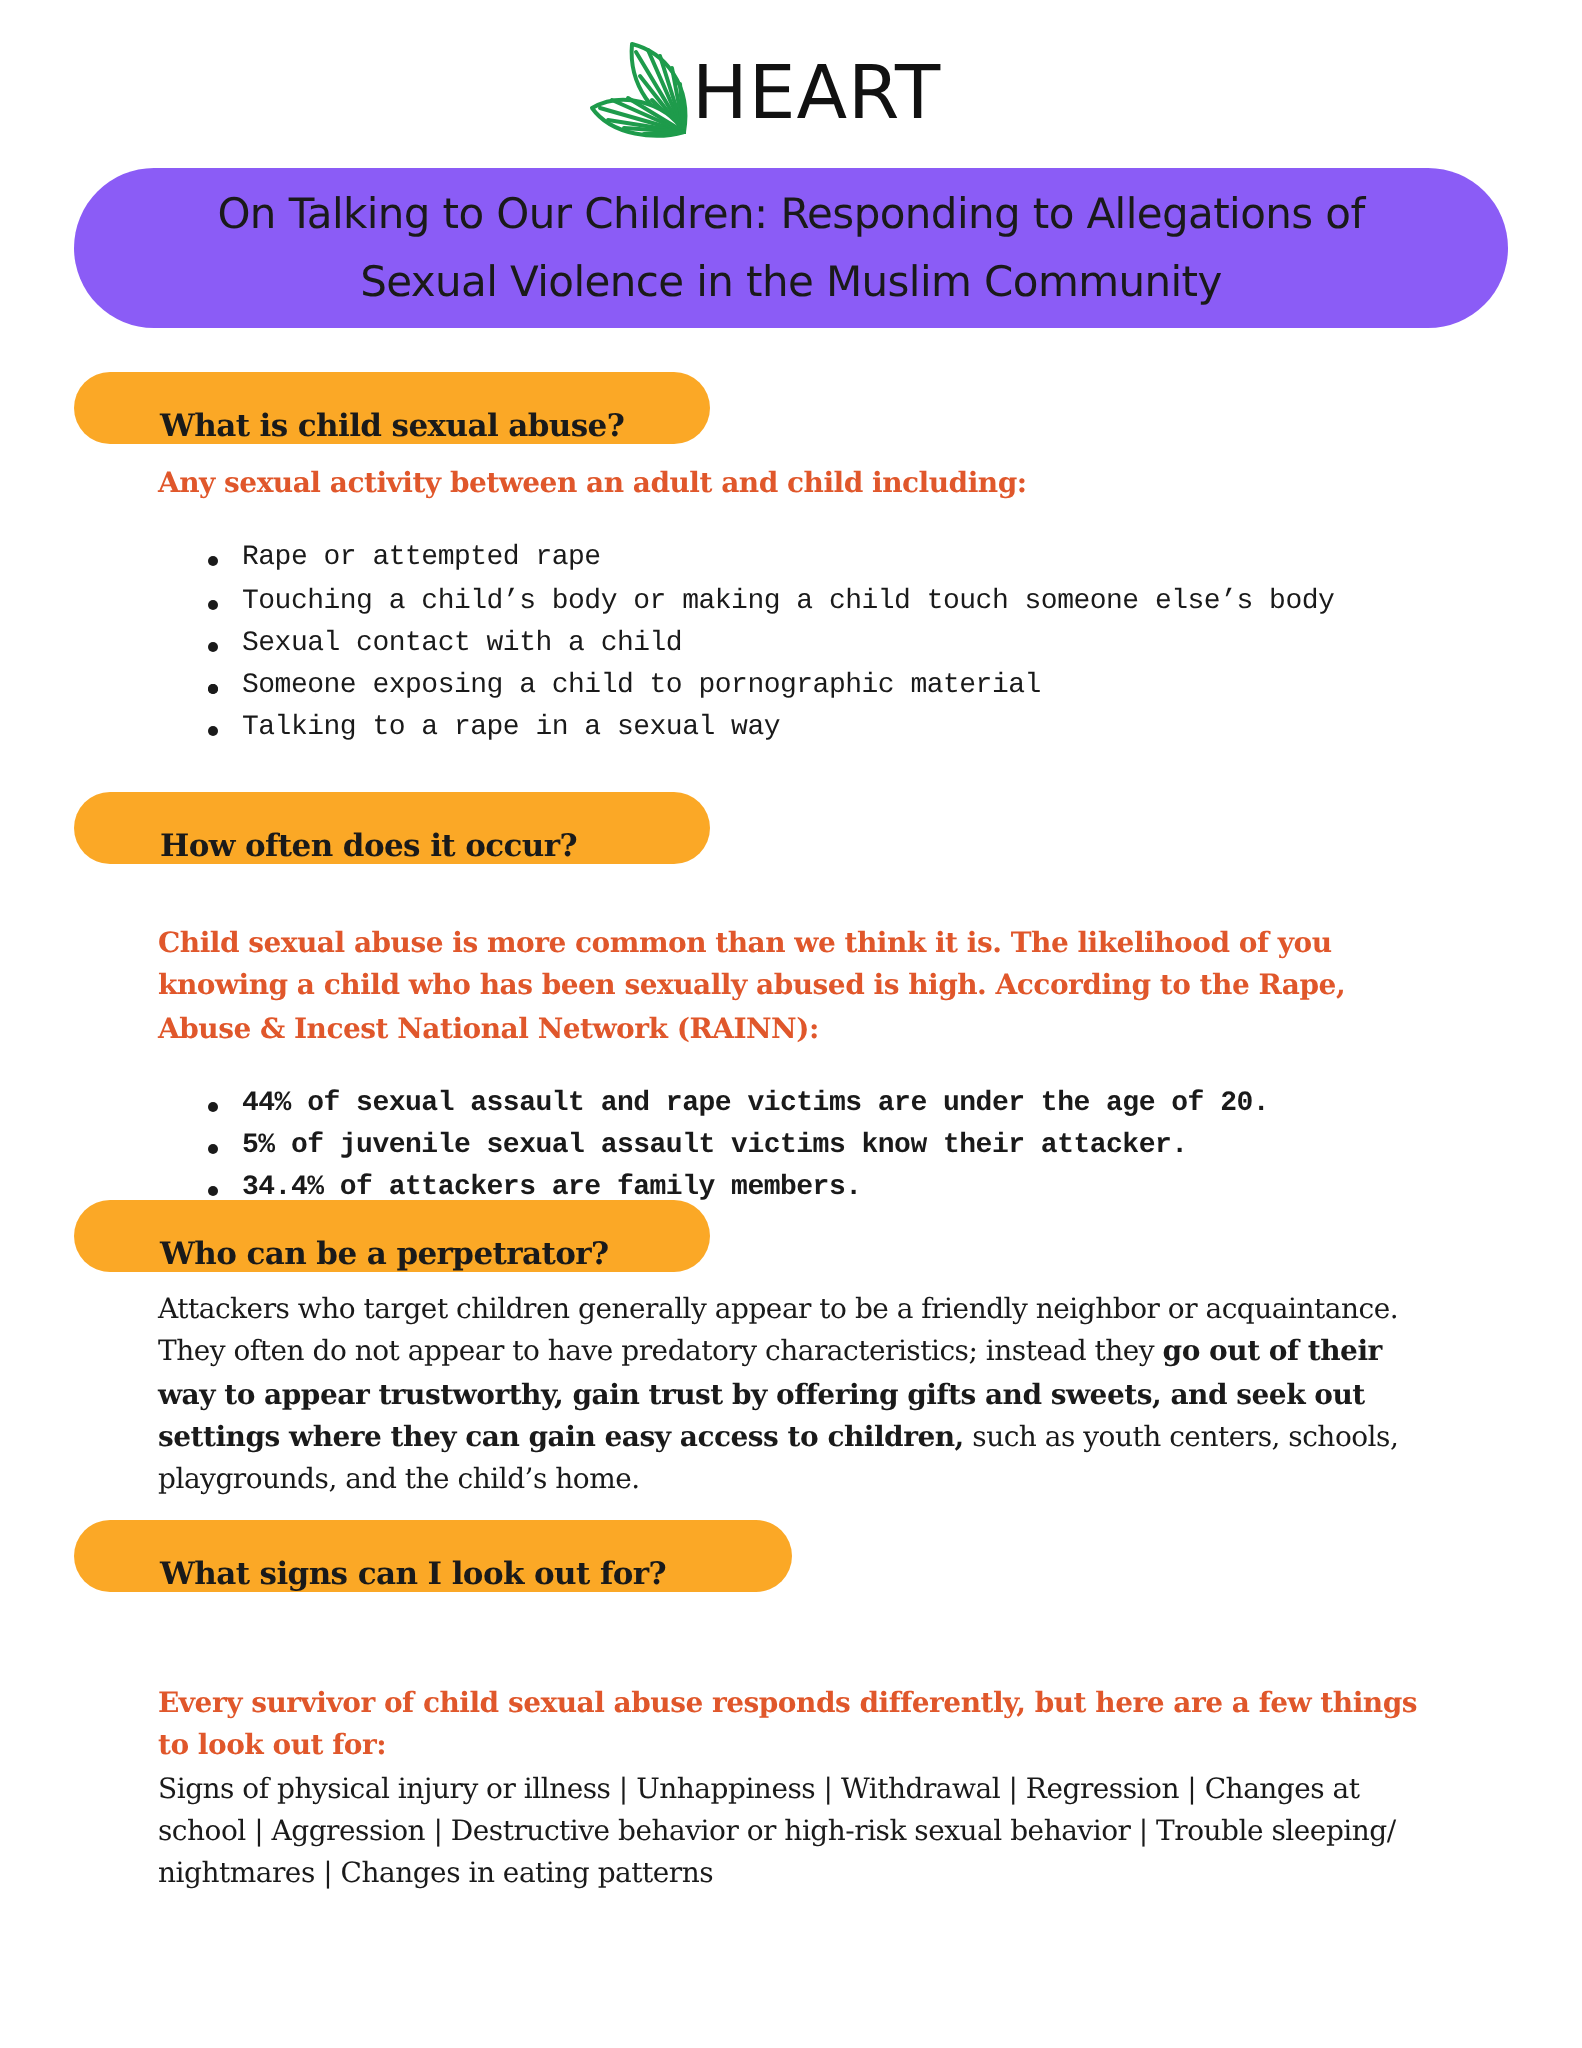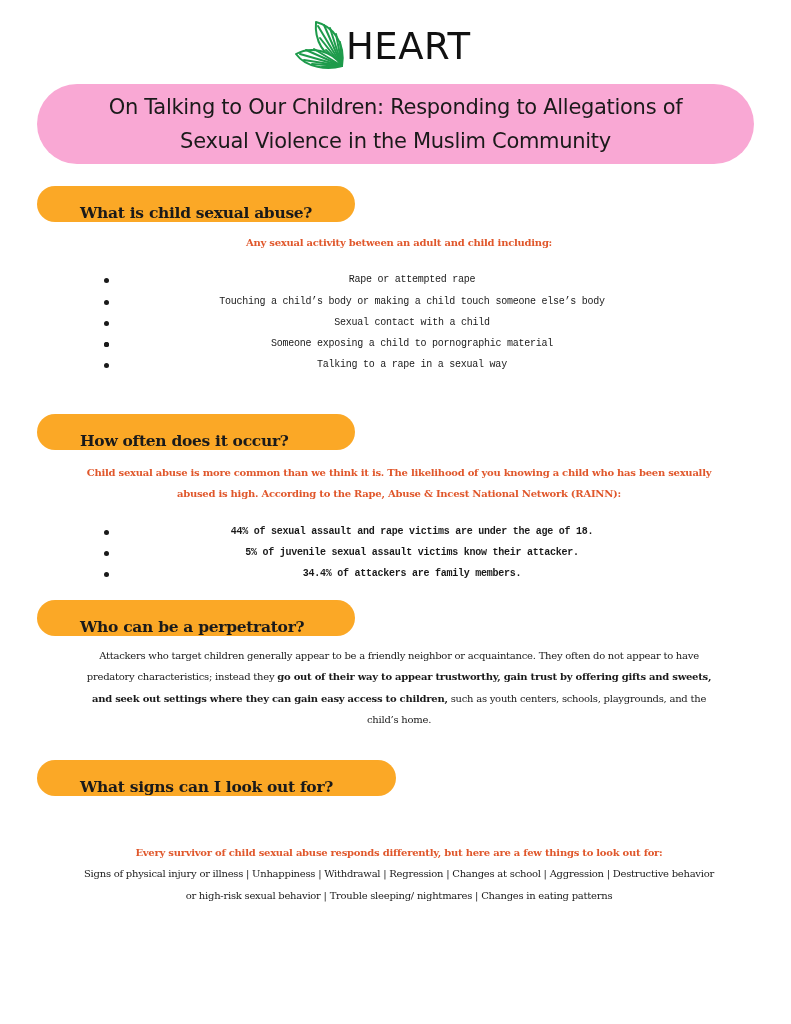--- a/index.html
+++ b/index.html
@@ -33,21 +33,21 @@
       margin-left: -2px;
       margin-top: 4px;
       line-height: 1;
     }
     .title-banner {
       position: absolute;
       left: 37px;
       top: 84px;
       width: 717px;
       height: 80px;
-      background: #f9a8d4;
+      background: #8b5cf6;
       border-radius: 40px;
       display: flex;
       align-items: center;
       justify-content: center;
       text-align: center;
     }
     .title-banner h1 {
       margin: 0;
       font-family: "DejaVu Sans", sans-serif;
       font-weight: normal;
@@ -70,24 +70,23 @@
       font-family: "DejaVu Serif", serif;
       font-weight: bold;
       font-size: 15.5px;
       color: #1a1a1a;
       letter-spacing: -0.3px;
     }
     .block {
       position: absolute;
       left: 79px;
       width: 640px;
-      font-size: 10px;
+      font-size: 14px;
       line-height: 21.3px;
       letter-spacing: -0.25px;
-      text-align: center;
     }
     .lead {
       color: #E0572B;
       font-weight: bold;
       margin: 0;
     }
     ul.bullets {
       list-style: none;
       margin: 16px;
       padding: 0;
@@ -157,27 +156,27 @@
   <ul class="bullets">
     <li><span class="dot"></span><span>Rape or attempted rape</span></li>
     <li><span class="dot"></span><span>Touching a child’s body or making a child touch someone else’s body</span></li>
     <li><span class="dot"></span><span>Sexual contact with a child</span></li>
     <li><span class="dot"></span></li>
     <li><span class="dot"></span><span>Someone exposing a child to pornographic material</span></li>
     <li><span class="dot"></span><span>Talking to a rape in a sexual way</span></li>
   </ul>
 </div>
 
-<div class="section-pill" style="top:414px; width:318px;">
+<div class="section-pill" style="top:396px; width:318px;">
   <h2>How often does it occur?</h2>
 </div>
 <div class="block" style="top:462px;">
   <p class="lead">Child sexual abuse is more common than we think it is. The likelihood of you knowing a child who has been sexually abused is high. According to the Rape, Abuse &amp; Incest National Network (RAINN):</p>
   <ul class="bullets bold">
-    <li><span class="dot"></span><span>44% of sexual assault and rape victims are under the age of 18.</span></li>
+    <li><span class="dot"></span><span>44% of sexual assault and rape victims are under the age of 20.</span></li>
     <li><span class="dot"></span><span>5% of juvenile sexual assault victims know their attacker.</span></li>
     <li><span class="dot"></span><span>34.4% of attackers are family members.</span></li>
   </ul>
 </div>
 
 <div class="section-pill" style="top:600px; width:318px;">
   <h2>Who can be a perpetrator?</h2>
 </div>
 <div class="block" style="top:645px;">
   <p class="body"><span>Attackers who target children generally appear to be a friendly neighbor or acquaintance. They often do not appear to have predatory characteristics; instead they </span><b>go out of their way to appear trustworthy, gain trust by offering gifts and sweets, and seek out settings where they can gain easy access to children,</b><span> such as youth centers, schools, playgrounds, and the child’s home.</span></p>

